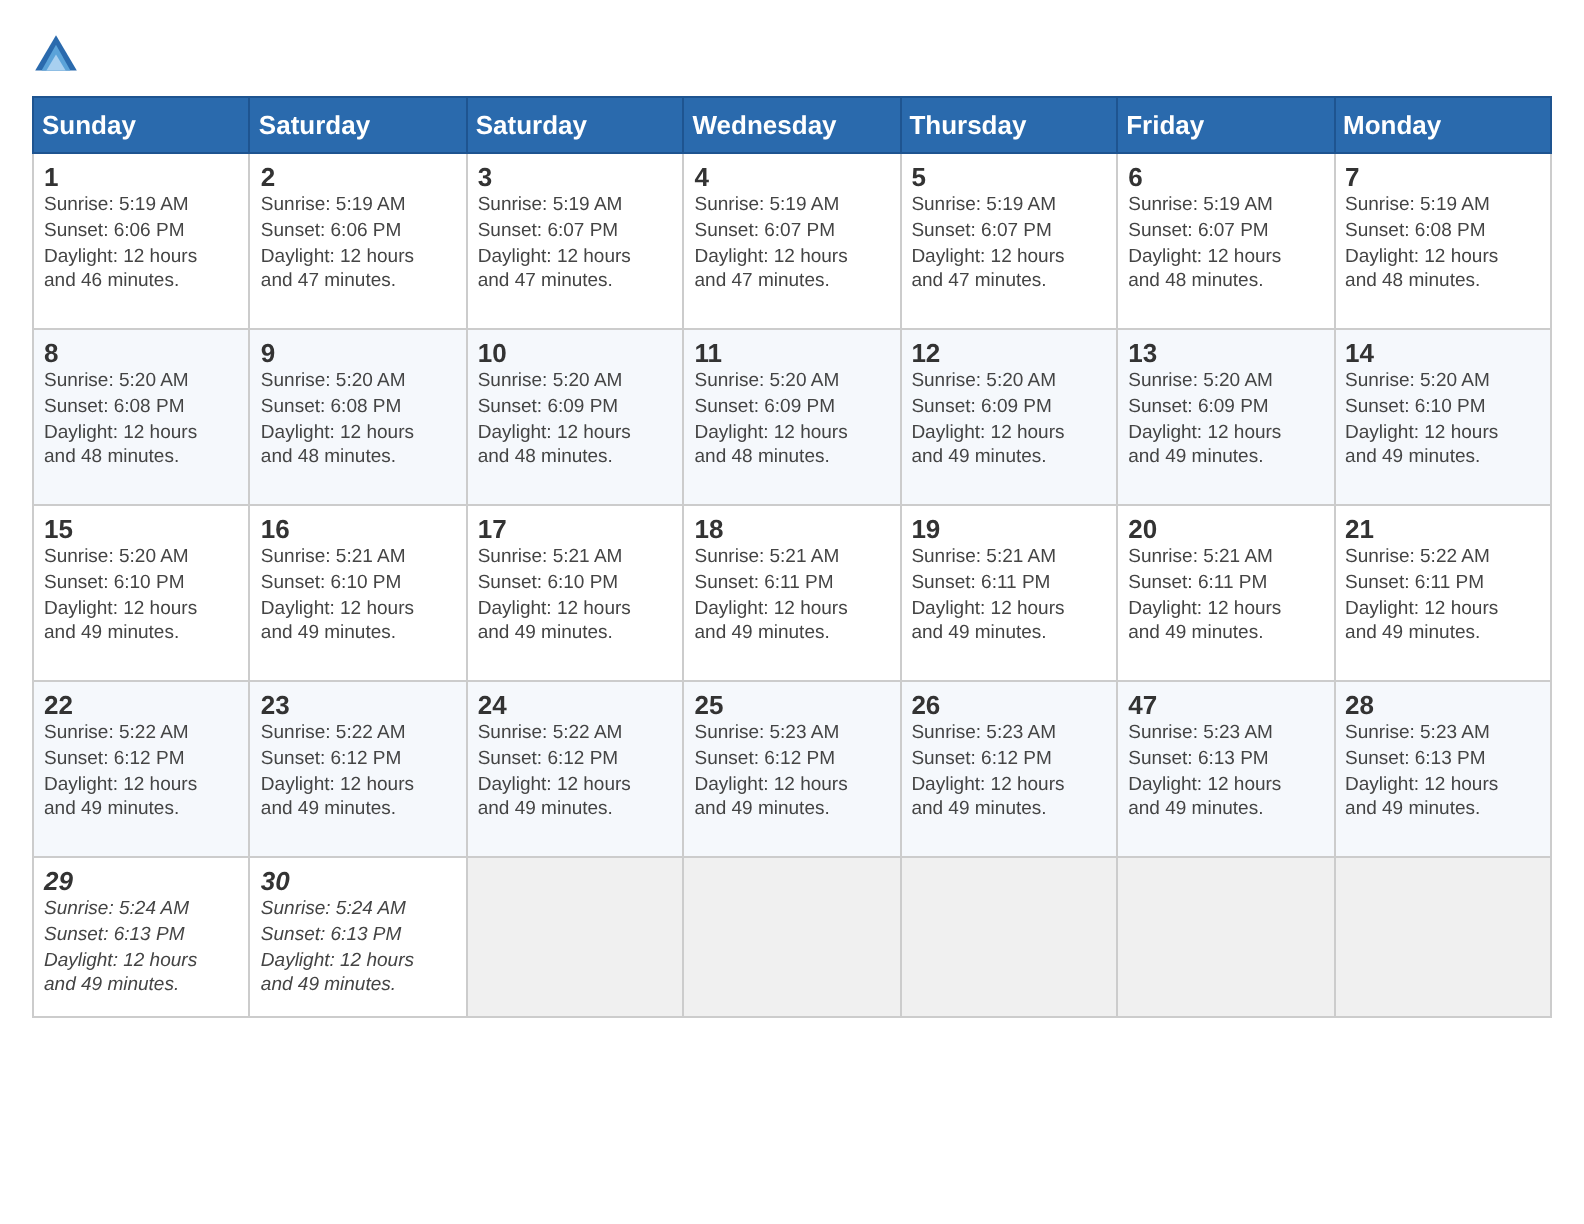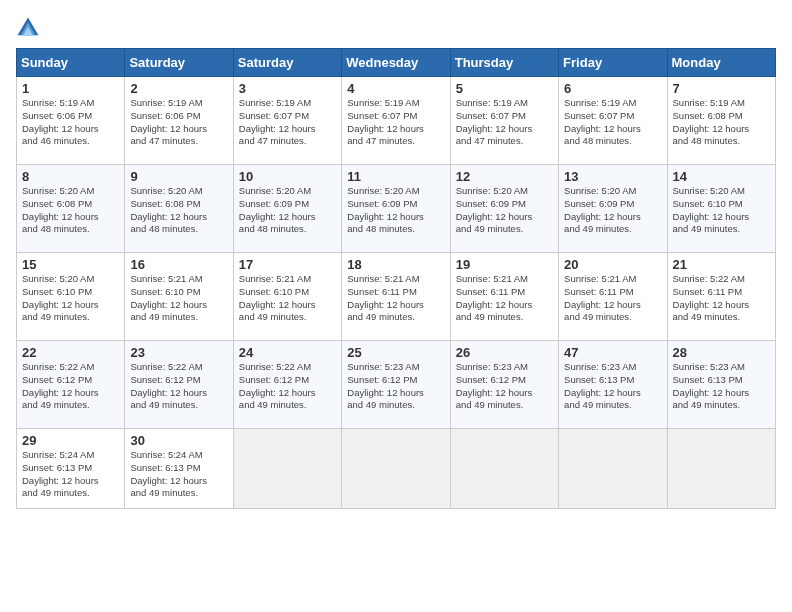--- a/index.html
+++ b/index.html
@@ -87,20 +87,21 @@
     .day-info {
       font-size: 9.5px;
       color: #444;
       line-height: 1.35;
     }
     .empty-cell {
       background: #f0f0f0 !important;
     }
     .last-row td {
       height: 80px;
+      font-style: italic;
     }
   </style>
 </head>
 <body>
 
 <div class="header-area">
   <div class="logo">
     <svg class="logo-icon" viewBox="0 0 30 30">
       <polygon points="15,2 28,24 2,24" fill="#2a6aad"></polygon>
       <polygon points="15,8 24,24 6,24" fill="#5ba3d9"></polygon>

